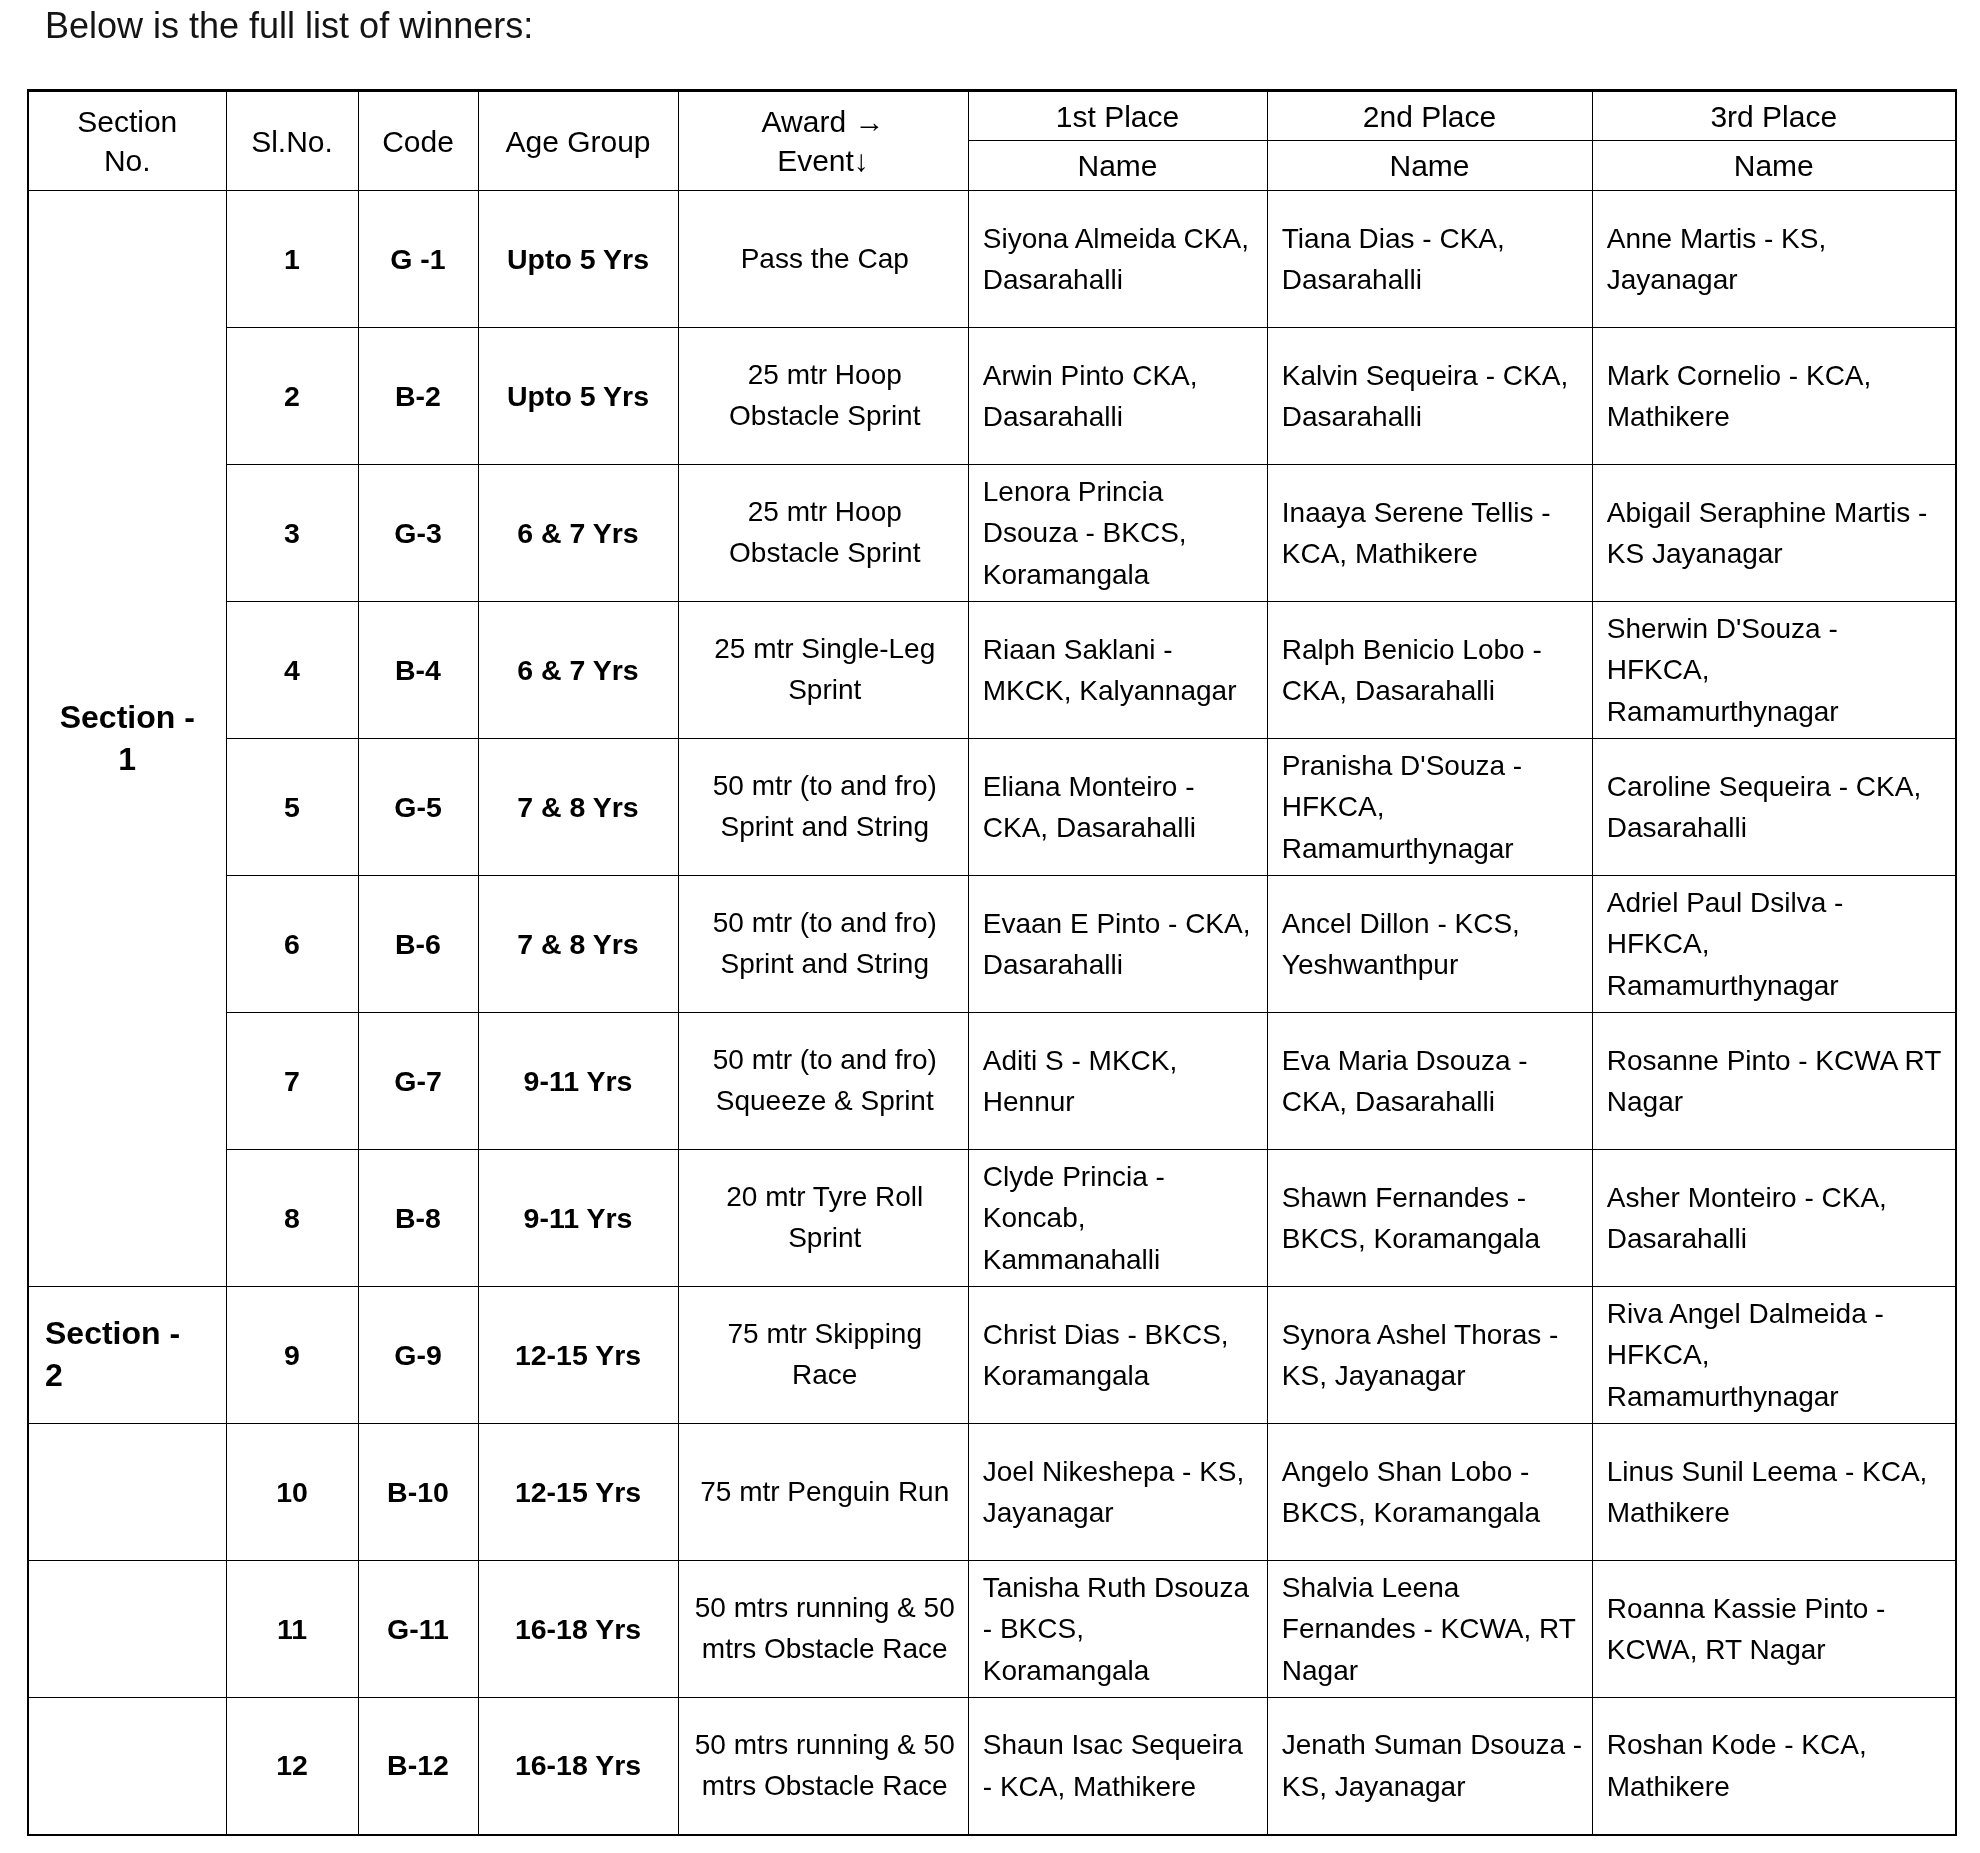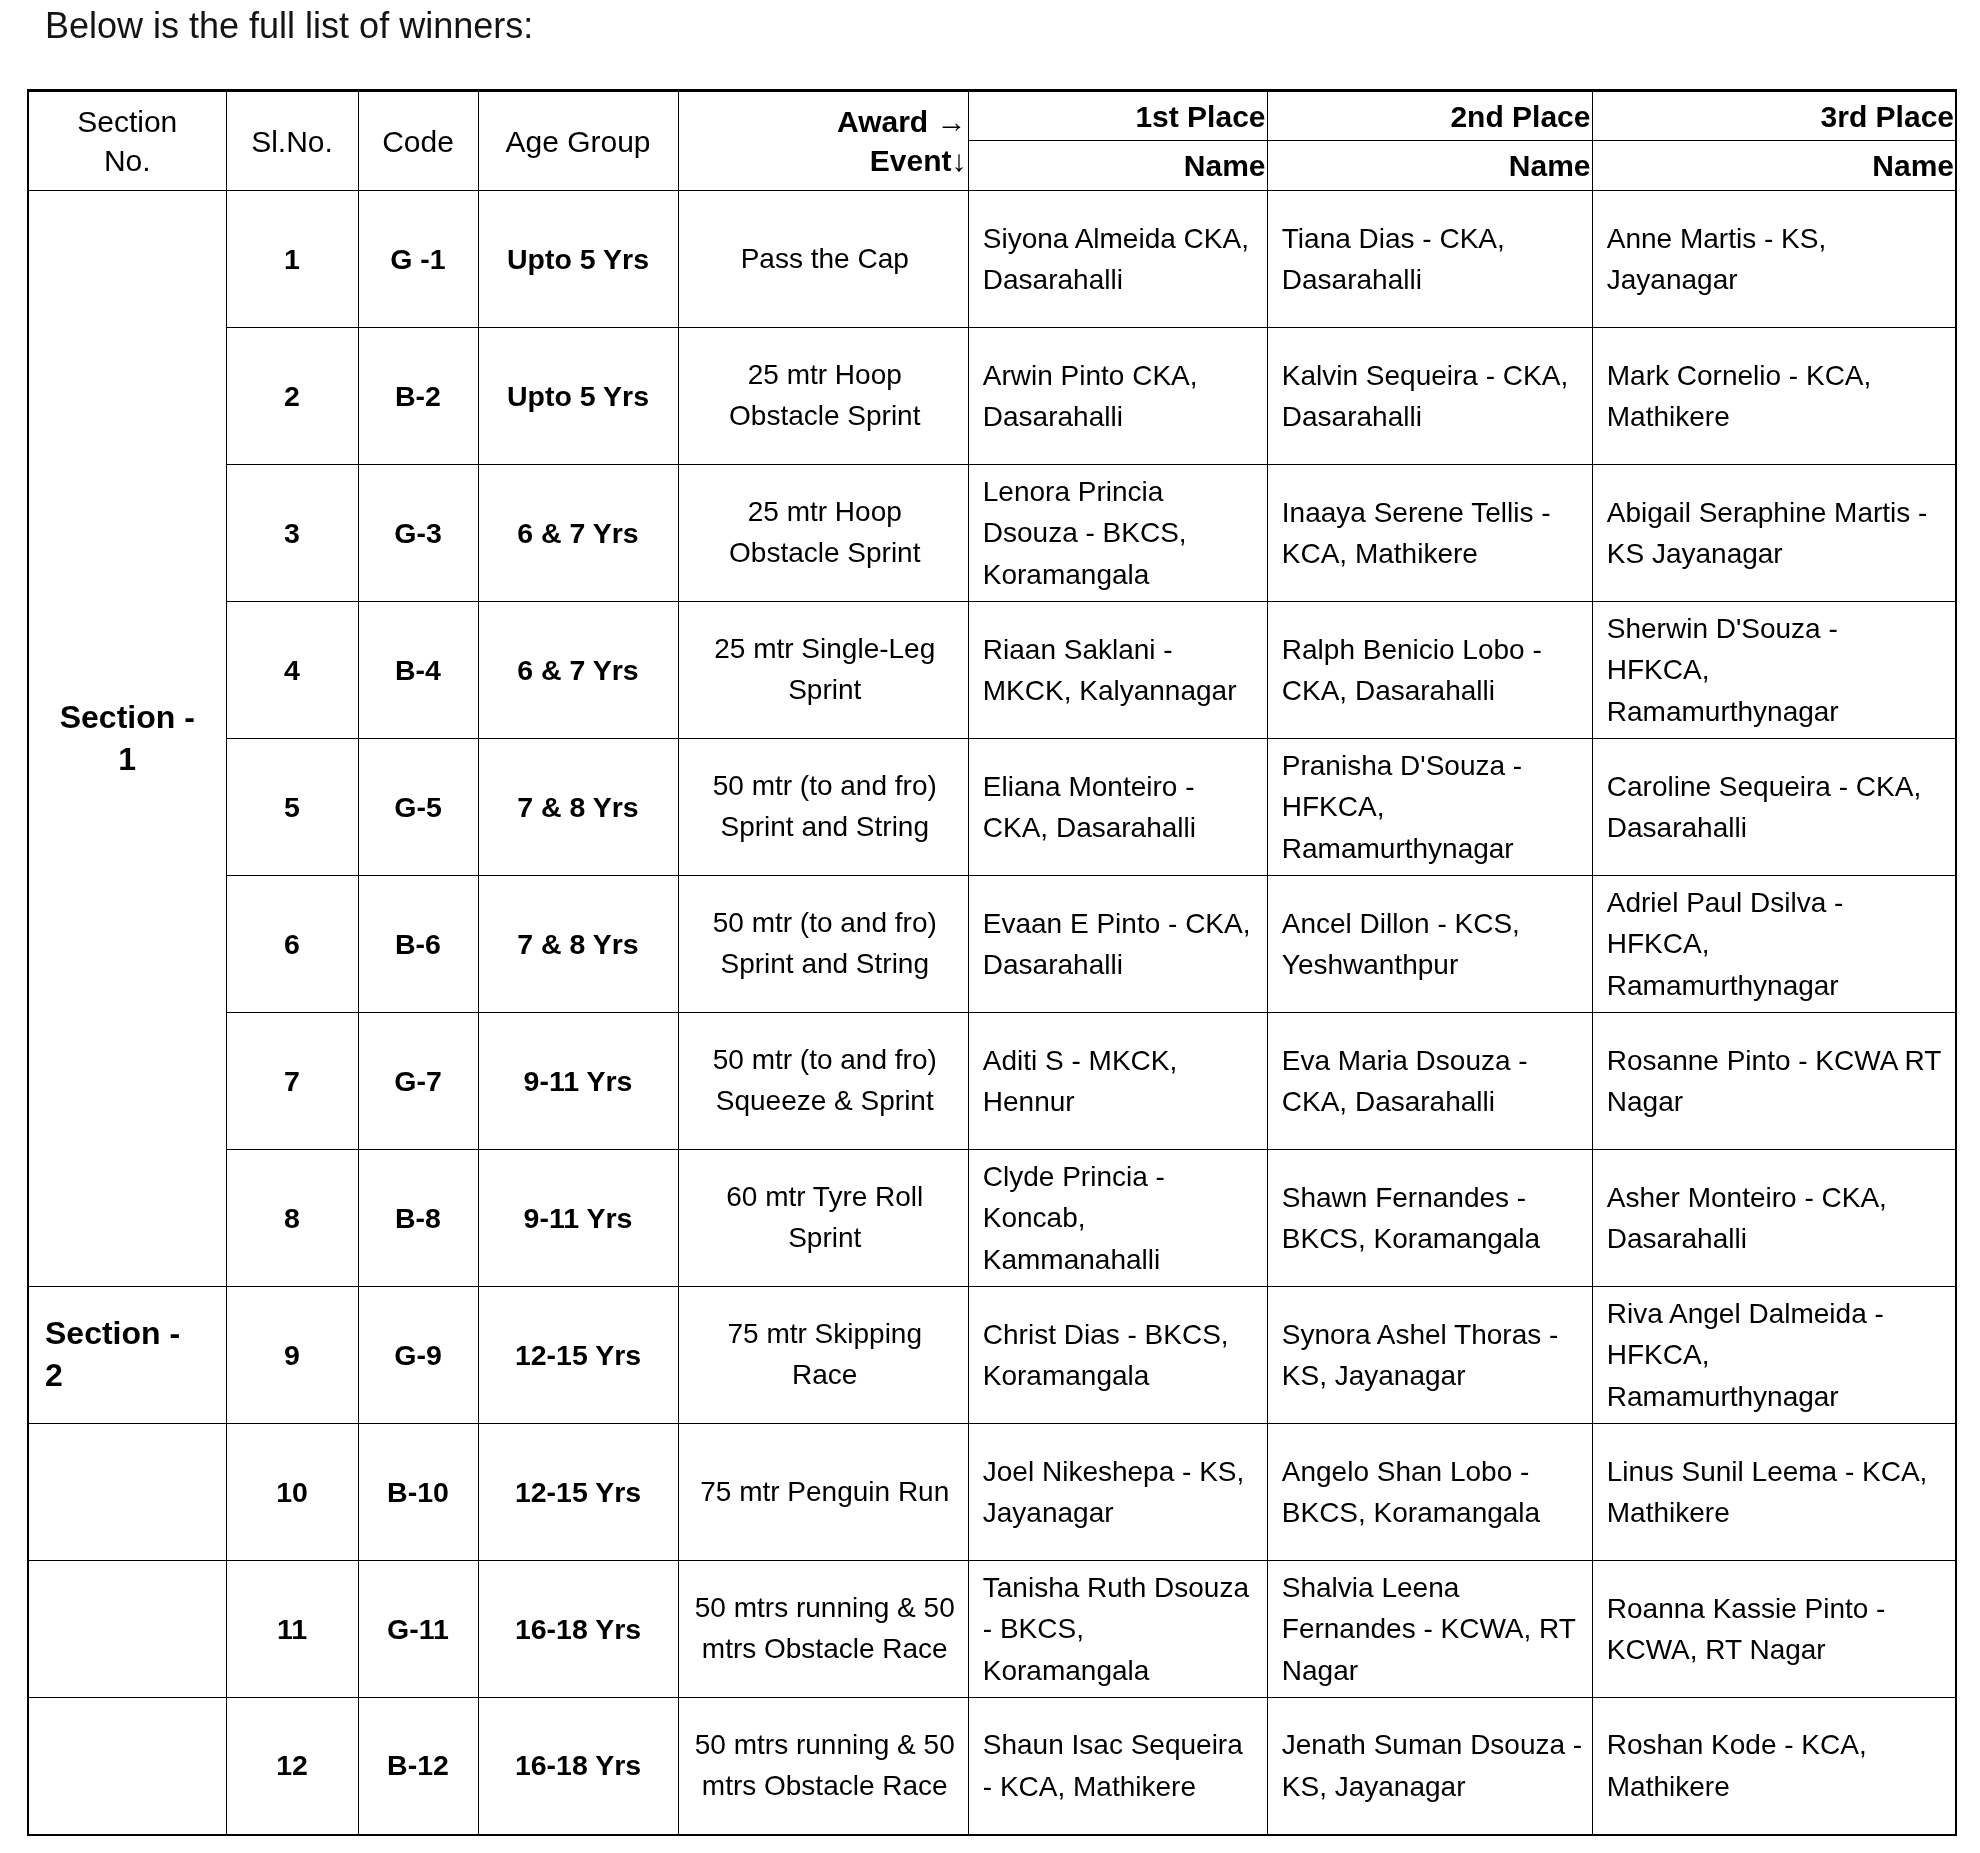--- a/index.html
+++ b/index.html
@@ -37,21 +37,21 @@
   }
   thead th{
     font-size:30px;
     text-align:center;
     font-weight:normal;
     white-space:pre-line;
     line-height:1.3;
   }
   thead tr.r1 th{height:50px;}
   thead tr.r2 th{height:50px;}
-  thead th.bold{font-weight:bold;text-align:right;}
+  thead th.bold{font-weight:normal;}
   tbody tr{height:137px;}
   td.c{
     text-align:center;
     font-weight:bold;
     font-size:28.5px;
   }
   td.event{
     text-align:center;
     font-weight:normal;
     font-size:28px;
@@ -174,21 +174,21 @@
         <td class="c">9-11 Yrs</td>
         <td class="event">50 mtr (to and fro)  Squeeze &amp; Sprint</td>
         <td class="name">Aditi S - MKCK, Hennur</td>
         <td class="name">Eva Maria Dsouza - CKA, Dasarahalli</td>
         <td class="name">Rosanne Pinto - KCWA RT Nagar</td>
       </tr>
       <tr>
         <td class="c">8</td>
         <td class="c">B-8</td>
         <td class="c">9-11 Yrs</td>
-        <td class="event">60 mtr Tyre Roll Sprint</td>
+        <td class="event">20 mtr Tyre Roll Sprint</td>
         <td class="name">Clyde Princia - Koncab, Kammanahalli</td>
         <td class="name">Shawn Fernandes - BKCS, Koramangala</td>
         <td class="name">Asher Monteiro - CKA, Dasarahalli</td>
       </tr>
       <tr>
         <td class="section s2">Section -
 2</td>
         <td class="c">9</td>
         <td class="c">G-9</td>
         <td class="c">12-15 Yrs</td>

